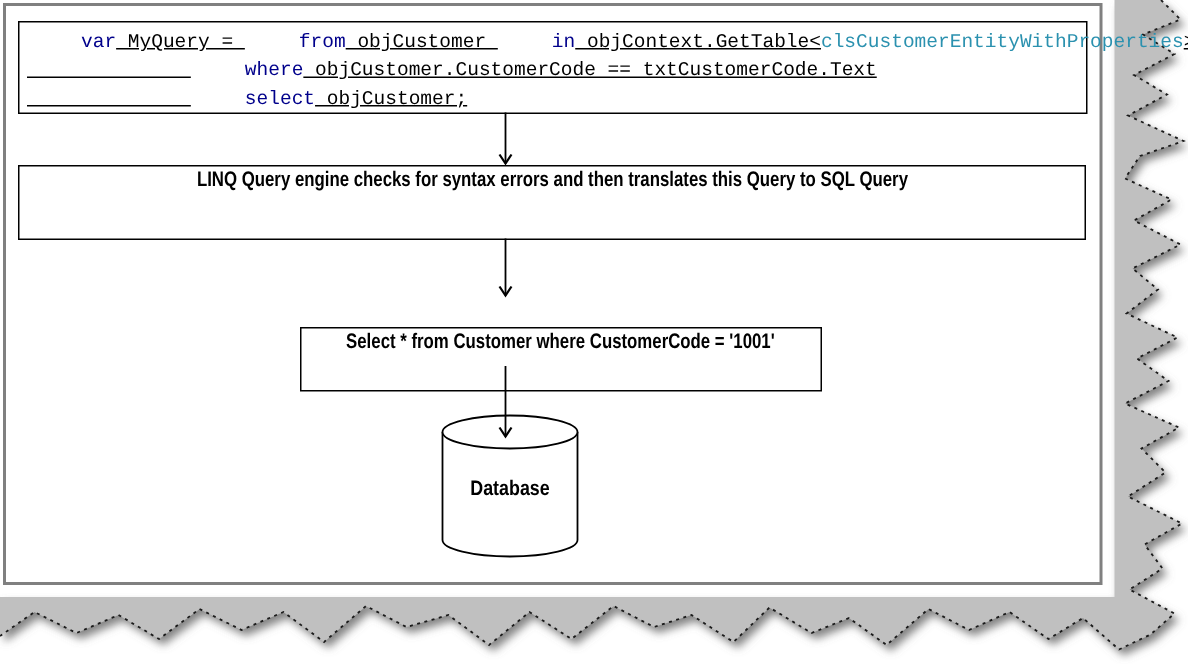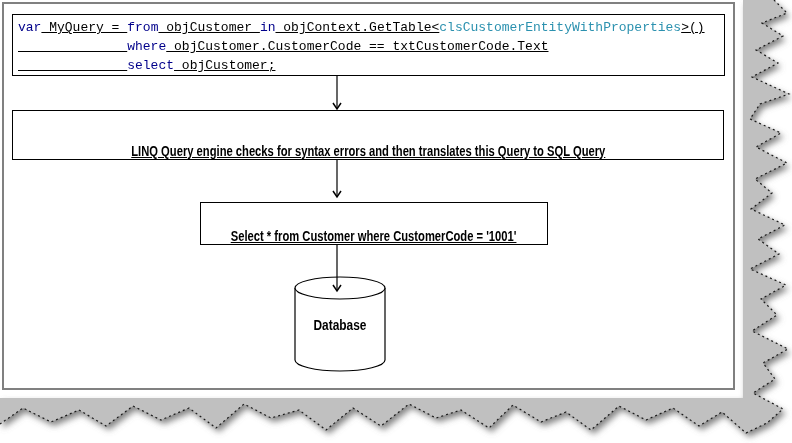--- a/index.html
+++ b/index.html
@@ -15,43 +15,42 @@
     position:absolute; left:2px; top:2px;
     width:729px; height:384px;
     border:2px solid var(--page_border);
     background: var(--page_bg);
     z-index:1;
   }
   .flow-box {
     position:absolute; z-index:3;
     border:1px solid var(--box_border);
     background:var(--page_bg);
-    display:flex; align-items:flex-end; justify-content:center;
+    display:flex; align-items:flex-start; justify-content:center;
     color:var(--label_text);
-    text-decoration:underline;
   }
   .code-box {
     position:absolute; left:12px; top:14px;
     width:711px; height:60px;
     border:1px solid var(--box_border);
     background:var(--page_bg);
     z-index:3;
   }
   .code {
     margin:0; padding:3px 0 0 5px;
     font-family:"Liberation Mono", monospace;
     font-size:13px; line-height:19px;
     white-space:pre;
     color:var(--code_text);
   }
-  .tok-keyword { color:var(--keyword); }
+  .tok-keyword { color:var(--keyword);margin-left:36px; }
   .tok-type    { color:var(--type); }
   .tok-plain   { color:var(--code_text);text-decoration:underline; }
   .engine-box { left:12px; top:110px; width:710px; height:48px; }
-  .sql-box    { left:200px; top:202px; width:346px; height:41px; }
+  .sql-box    { left:200px; top:218px; width:346px; height:41px; }
   .bold-label {
     font-weight:bold; font-size:14px; white-space:nowrap;
     display:inline-block; transform:scaleX(0.8);
   }
   .db-label {
     position:absolute; left:295px; top:317px; width:90px;
     text-align:center; z-index:5;
     font-weight:bold; font-size:14px;
     color:var(--label_text);
     transform:scaleX(0.85);

